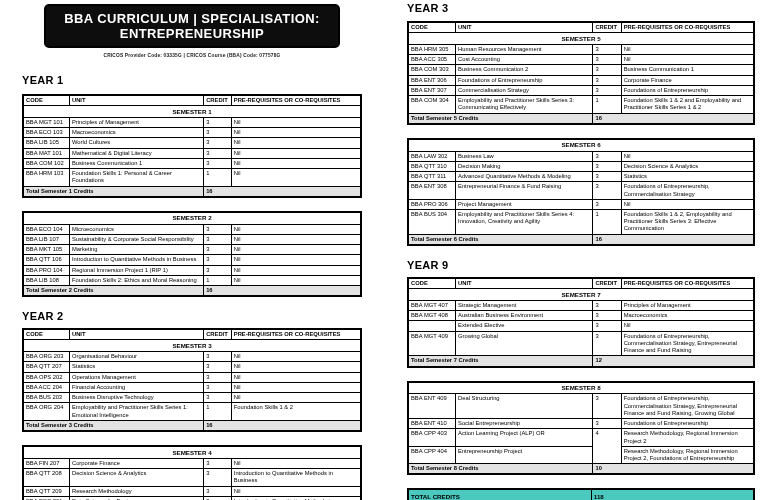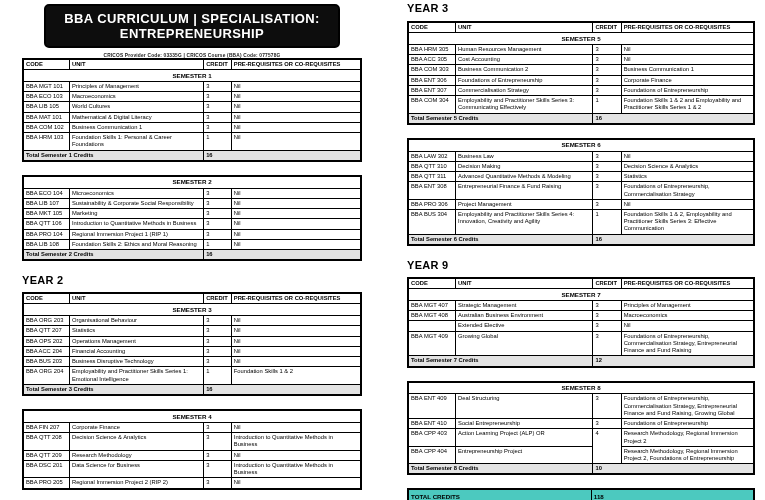--- a/index.html
+++ b/index.html
@@ -54,20 +54,21 @@
 </style>
 </head>
 <body>
 
 <div class="page">
 
   <div class="col col-left">
     <div class="header-bar">BBA CURRICULUM  |  SPECIALISATION: ENTREPRENEURSHIP</div>
     <div class="cricos">CRICOS Provider Code: 03335G   |   CRICOS Course (BBA) Code: 077578G</div>
 
+    <div class="year-heading yh-first-left">YEAR 1</div>
     <table class="curr">
         <colgroup>
           <col style="width:13.5%">
           <col style="width:40%">
           <col style="width:8%">
           <col style="width:38.5%">
         </colgroup>
         <tbody>
           <tr>
             <th>CODE</th>

